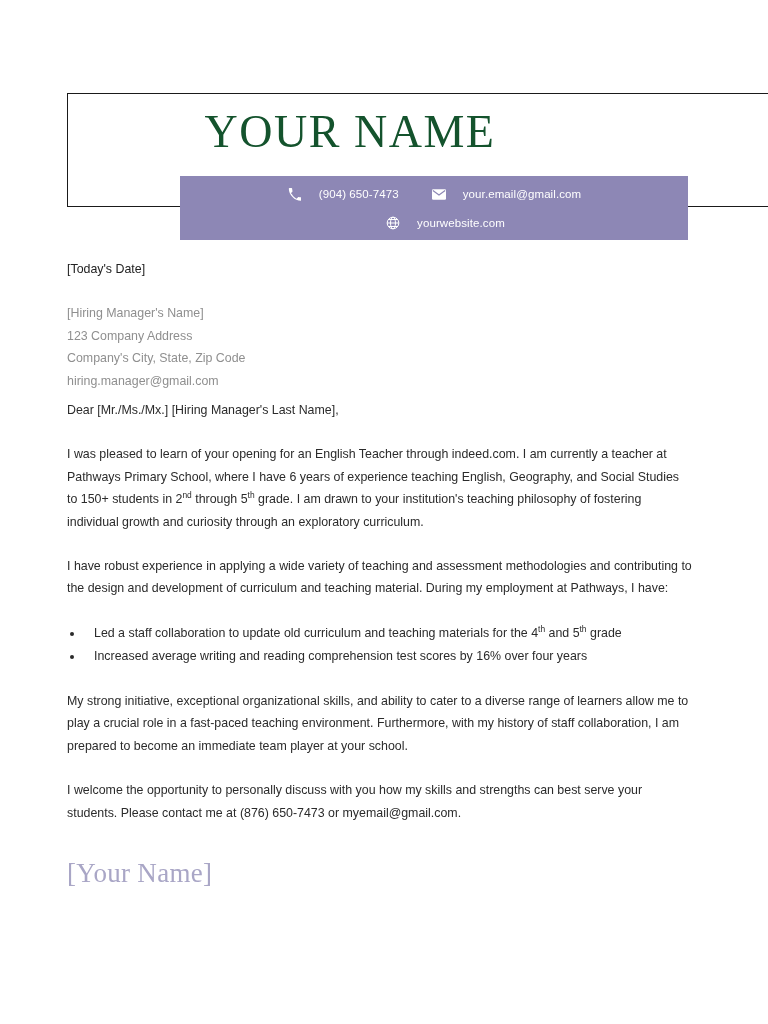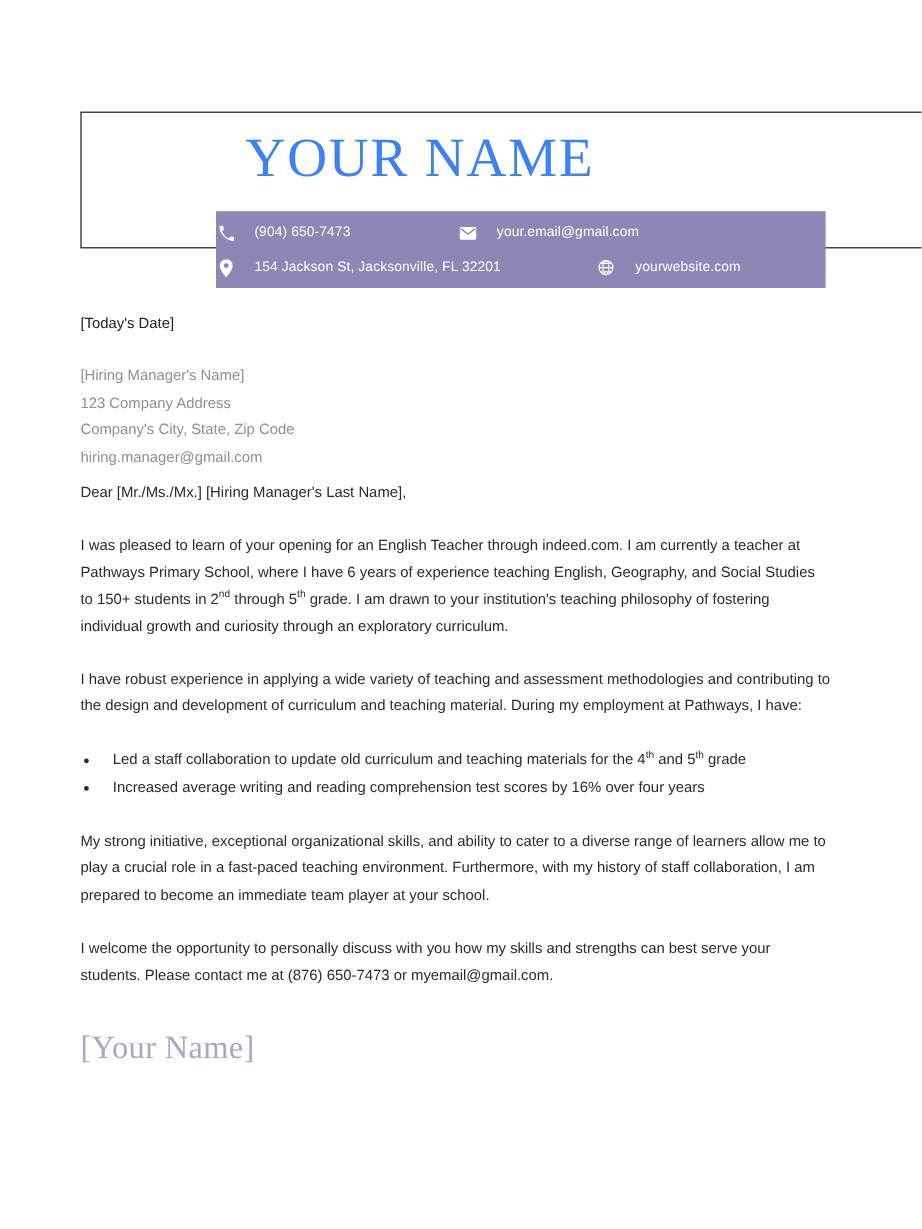--- a/index.html
+++ b/index.html
@@ -28,21 +28,21 @@
   .name-title {
     position: absolute;
     left: 0;
     top: 105px;
     width: 700px;
     text-align: center;
     font-family: "Liberation Serif", serif;
     font-size: 46px;
     line-height: 54px;
     letter-spacing: 1.5px;
-    color: #3b82f6;
+    color: #14532d;
     white-space: nowrap;
   }
 
   
   .contact-bar {
     position: absolute;
     left: 180px;
     top: 176px;
     width: 508px;
     height: 64px;
@@ -50,21 +50,21 @@
     color: #ffffff;
     font-size: 11.5px;
   }
   .contact-row {
     position: absolute;
     left: 0;
     width: 100%;
     height: 32px;
     display: flex;
     align-items: center;
-    gap: 29px;
+    justify-content: center;
   }
   .contact-row.row1 { top: 2px; }
   .contact-row.row2 { top: 31px; }
 
   .contact-item {
     display: flex;
     align-items: center;
     white-space: nowrap;
   }
   .contact-item .ci-icon {
@@ -163,29 +163,20 @@
         <svg width="14" height="11" viewBox="0 0 24 18" fill="#ffffff">
           <rect x="0" y="0" width="24" height="18" rx="2"></rect>
           <path d="M1.5 2.2 L12 10 L22.5 2.2" stroke="#8d87b5" stroke-width="2" fill="none"></path>
         </svg>
       </span>
       <span class="ci-text">your.email@gmail.com</span>
     </div>
   </div>
 
   <div class="contact-row row2">
-    <div class="contact-item">
-      <span class="ci-icon">
-        <svg width="11" height="15" viewBox="0 0 16 22" fill="#ffffff">
-          <path d="M8 0C3.6 0 0 3.6 0 8c0 5.8 8 14 8 14s8-8.2 8-14c0-4.4-3.6-8-8-8z"></path>
-          <circle cx="8" cy="7.8" r="3" fill="#8d87b5"></circle>
-        </svg>
-      </span>
-      <span class="ci-text">154 Jackson St, Jacksonville, FL 32201</span>
-    </div>
 
     <span class="gap-b"></span>
 
     <div class="contact-item">
       <span class="ci-icon">
         <svg width="14" height="14" viewBox="0 0 24 24" fill="none" stroke="#ffffff" stroke-width="1.7">
           <circle cx="12" cy="12" r="10"></circle>
           <ellipse cx="12" cy="12" rx="4.3" ry="10"></ellipse>
           <line x1="2" y1="12" x2="22" y2="12"></line>
           <line x1="4.2" y1="6" x2="19.8" y2="6"></line>

